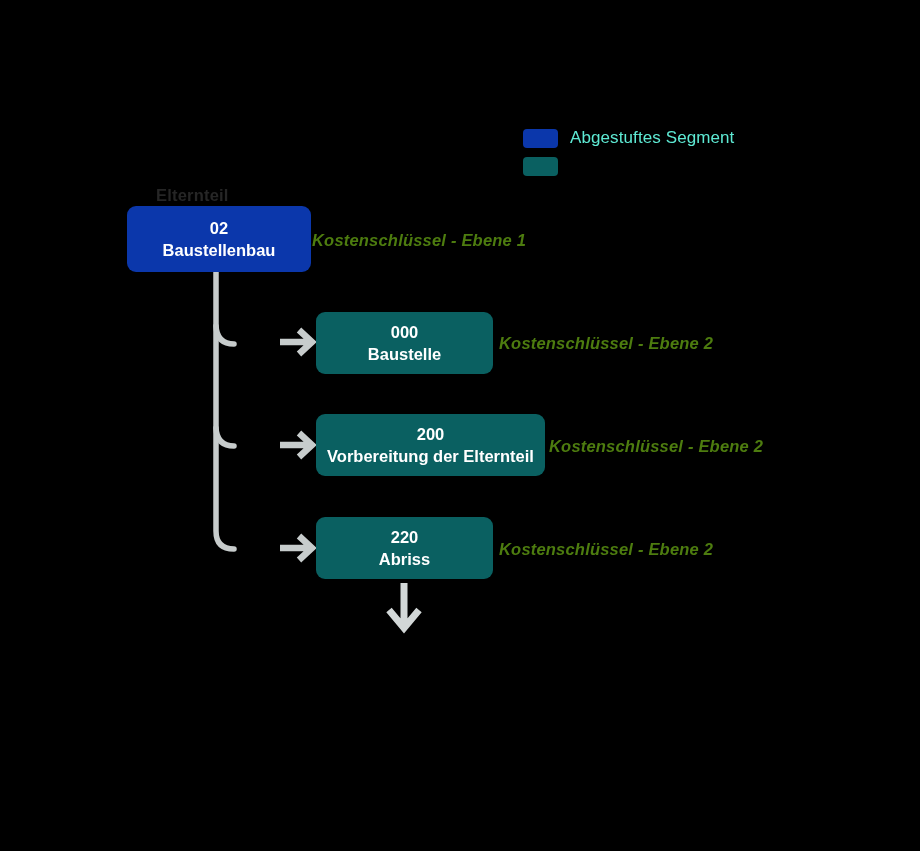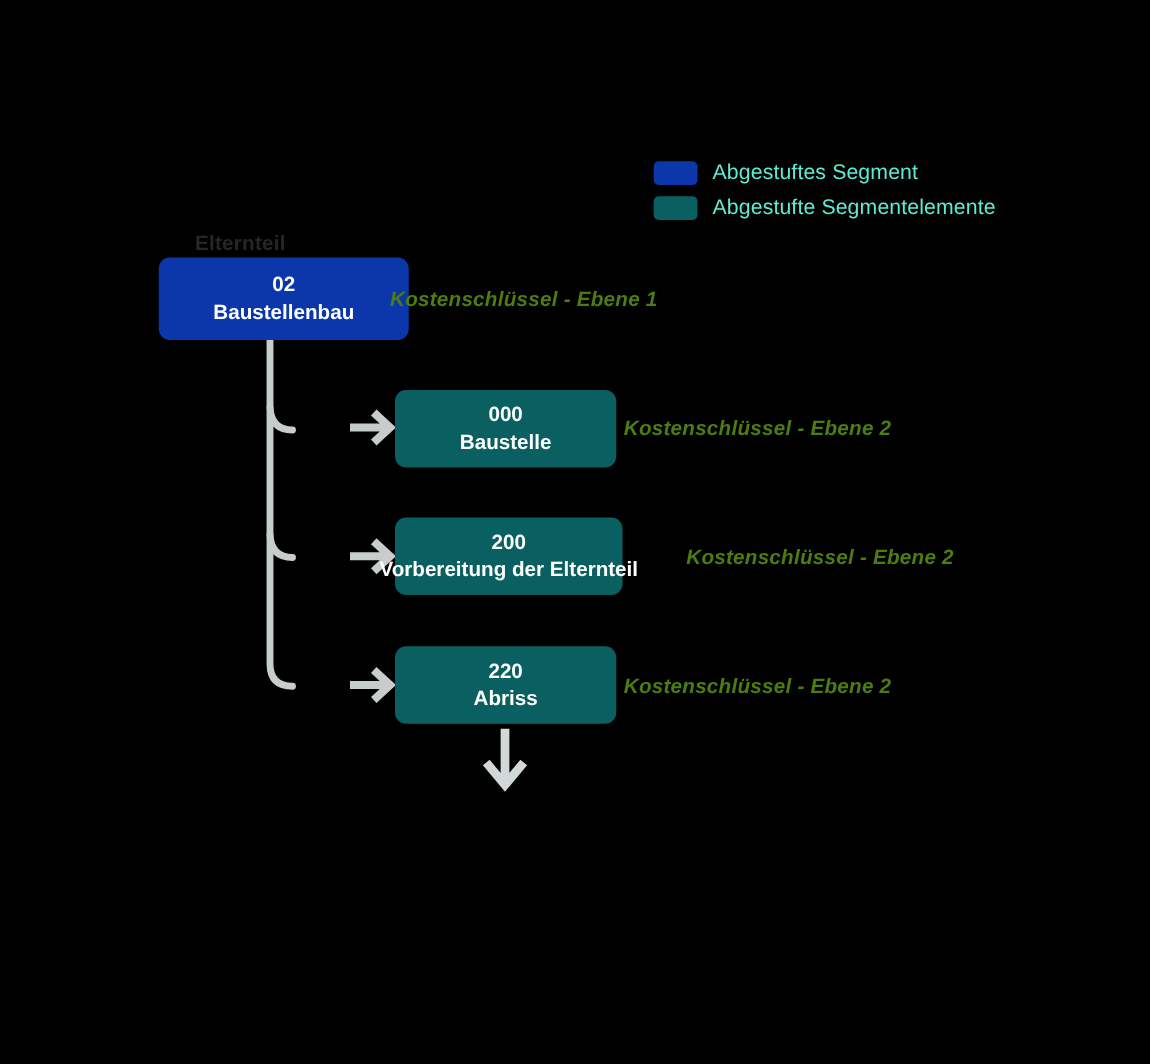--- a/index.html
+++ b/index.html
@@ -67,34 +67,34 @@
     color: #ffffff;
     font-size: 16.5px;
     font-weight: bold;
     line-height: 1.35;
     white-space: nowrap;
   }
 
   #parent-node {
     left: 127px;
     top: 206px;
-    width: 200px;
+    width: 184px;
     height: 66px;
     align-items: center;
   }
   #child-node-0 {
     left: 316px;
     top: 312px;
     width: 177px;
     height: 62px;
   }
   #child-node-1 {
     left: 316px;
     top: 414px;
-    width: 182px;
+    width: 229px;
     height: 62px;
   }
   #child-node-2 {
     left: 316px;
     top: 517px;
     width: 177px;
     height: 62px;
     align-items: center;
   }
 
@@ -139,21 +139,20 @@
 
 <div id="stage">
 
   <div class="legend">
     <div class="legend-row">
       <span class="legend-swatch" style="background:#0b37ab;"></span>
       <span class="legend-label">Abgestuftes Segment</span>
     </div>
     <div class="legend-row">
       <span class="legend-swatch" style="background:#0a6061;"></span>
-      <span class="legend-label">Abgestufte Segmentelemente</span>
     </div>
   </div>
 
   <svg id="connectors" viewBox="0 0 920 851" xmlns="http://www.w3.org/2000/svg">
 
     <path d="M 216 272 L 216 531 Q 216 549 234 549" fill="none" stroke="#c7cccc" stroke-width="5.5" stroke-linecap="round"></path>
 
     <path d="M 216 326 Q 217 344 234 344" fill="none" stroke="#c7cccc" stroke-width="5.5" stroke-linecap="round"></path>
 
     <path d="M 216 428 Q 217 446 234 446" fill="none" stroke="#c7cccc" stroke-width="5.5" stroke-linecap="round"></path>

